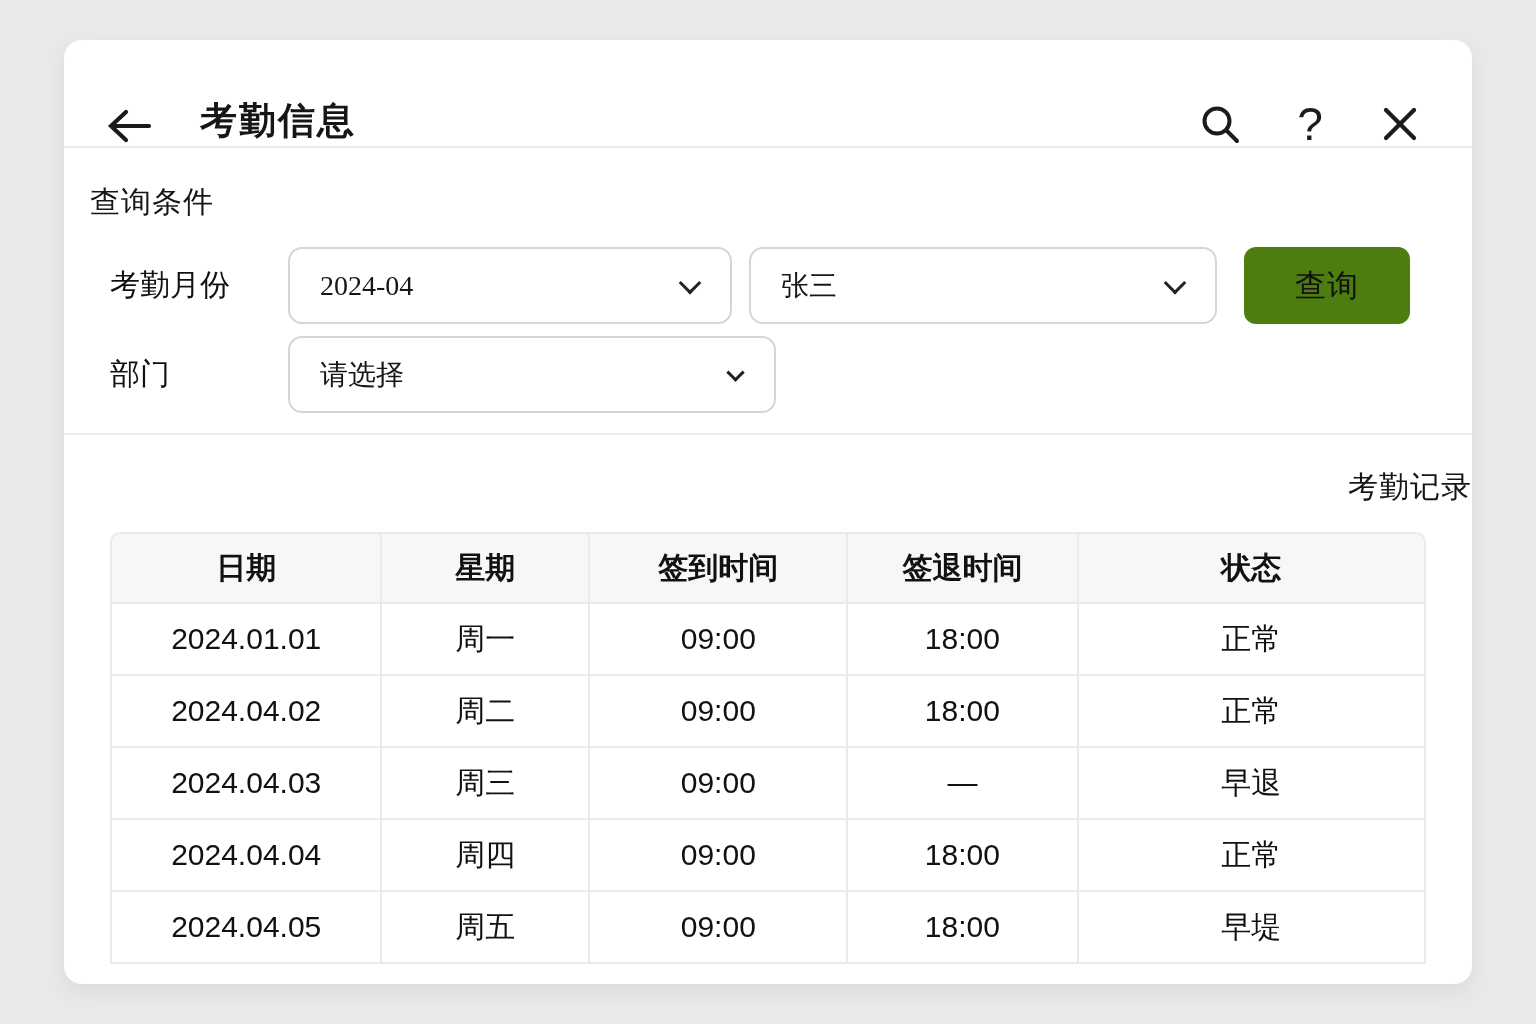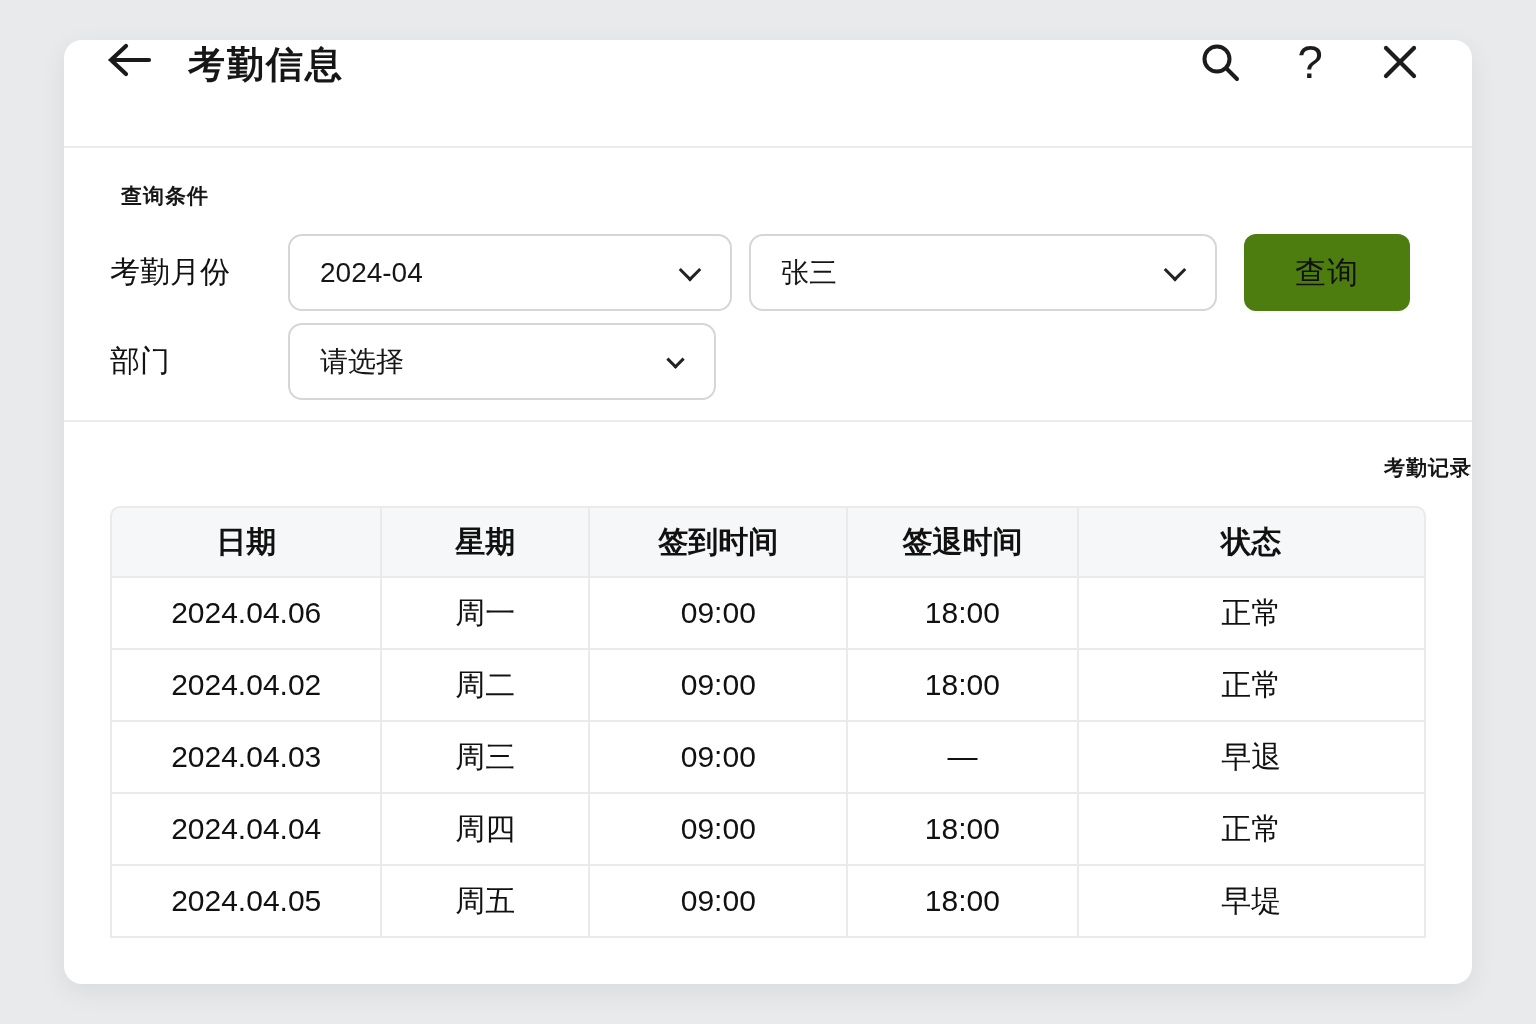--- a/index.html
+++ b/index.html
@@ -16,66 +16,68 @@
     width: 1408px; height: 944px;
     background: #ffffff;
     border-radius: 18px;
     box-shadow: 0 8px 28px rgba(0,0,0,0.07);
     overflow: hidden;
   }
   
   .hdr {
     height: 108px;
     display: flex;
-    align-items: flex-start;
+    align-items: flex-end;
     padding: 0 50px 0 42px;
     border-bottom: 2px solid #ececec;
+    gap: 12px;
   }
   .back-btn { width: 48px; height: 40px; cursor: pointer; display: flex; align-items: center; }
   .hdr-title {
     font-size: 37px;
     font-weight: 700;
     margin-left: 34px;
     letter-spacing: 2px;
   }
   .hdr-right { margin-left: auto; display: flex; align-items: center; gap: 46px; }
   .icon-btn { width: 44px; height: 44px; display: flex; align-items: center; justify-content: center; cursor: pointer; }
   .help-glyph { font-size: 46px; font-weight: 500; color: #1c1c1c; line-height: 1; }
   
   .section-title {
-    font-size: 21px;
-    font-weight: 700;
-    margin-left: 57px;
+    font-size: 30px;
+    font-weight: 400;
+    margin-left: 26px;
     letter-spacing: 1px;
   }
   .q-title { margin-top: 34px; }
   .form-row {
     display: flex;
     align-items: center;
     margin: 0 46px;
     height: 77px;
+    font-family: Liberation Serif, serif;
   }
   .row-1 { margin-top: 24px; }
   .row-2 { margin-top: 12px; }
   .f-label { width: 178px; font-size: 30px; color: #111; }
   .dd {
     position: relative;
     height: 77px;
     background: #fff;
     border: 2px solid #d6d6d6;
     border-radius: 14px;
     display: flex;
     align-items: center;
     padding: 0 60px 0 30px;
     font-size: 28px;
     cursor: pointer;
   }
   .dd-month { width: 444px; }
   .dd-emp { width: 468px; margin-left: 17px; }
-  .dd-dept { width: 428px; }
+  .dd-dept { width: 488px; }
   .chev {
     position: absolute;
     right: 32px; top: 50%;
     width: 16px; height: 16px;
     border-right: 3px solid #222;
     border-bottom: 3px solid #222;
     transform: translateY(-68%) rotate(45deg);
   }
   .chev-sm {
     width: 13px; height: 13px;
@@ -200,21 +202,21 @@
       <tr>
         <th>日期</th>
         <th>星期</th>
         <th>签到时间</th>
         <th>签退时间</th>
         <th>状态</th>
       </tr>
     </thead>
     <tbody>
       <tr>
-        <td>2024.04.06</td>
+        <td>2024.01.01</td>
         <td>周一</td>
         <td>09:00</td>
         <td>18:00</td>
         <td>正常</td>
       </tr>
       <tr>
         <td>2024.04.02</td>
         <td>周二</td>
         <td>09:00</td>
         <td>18:00</td>

